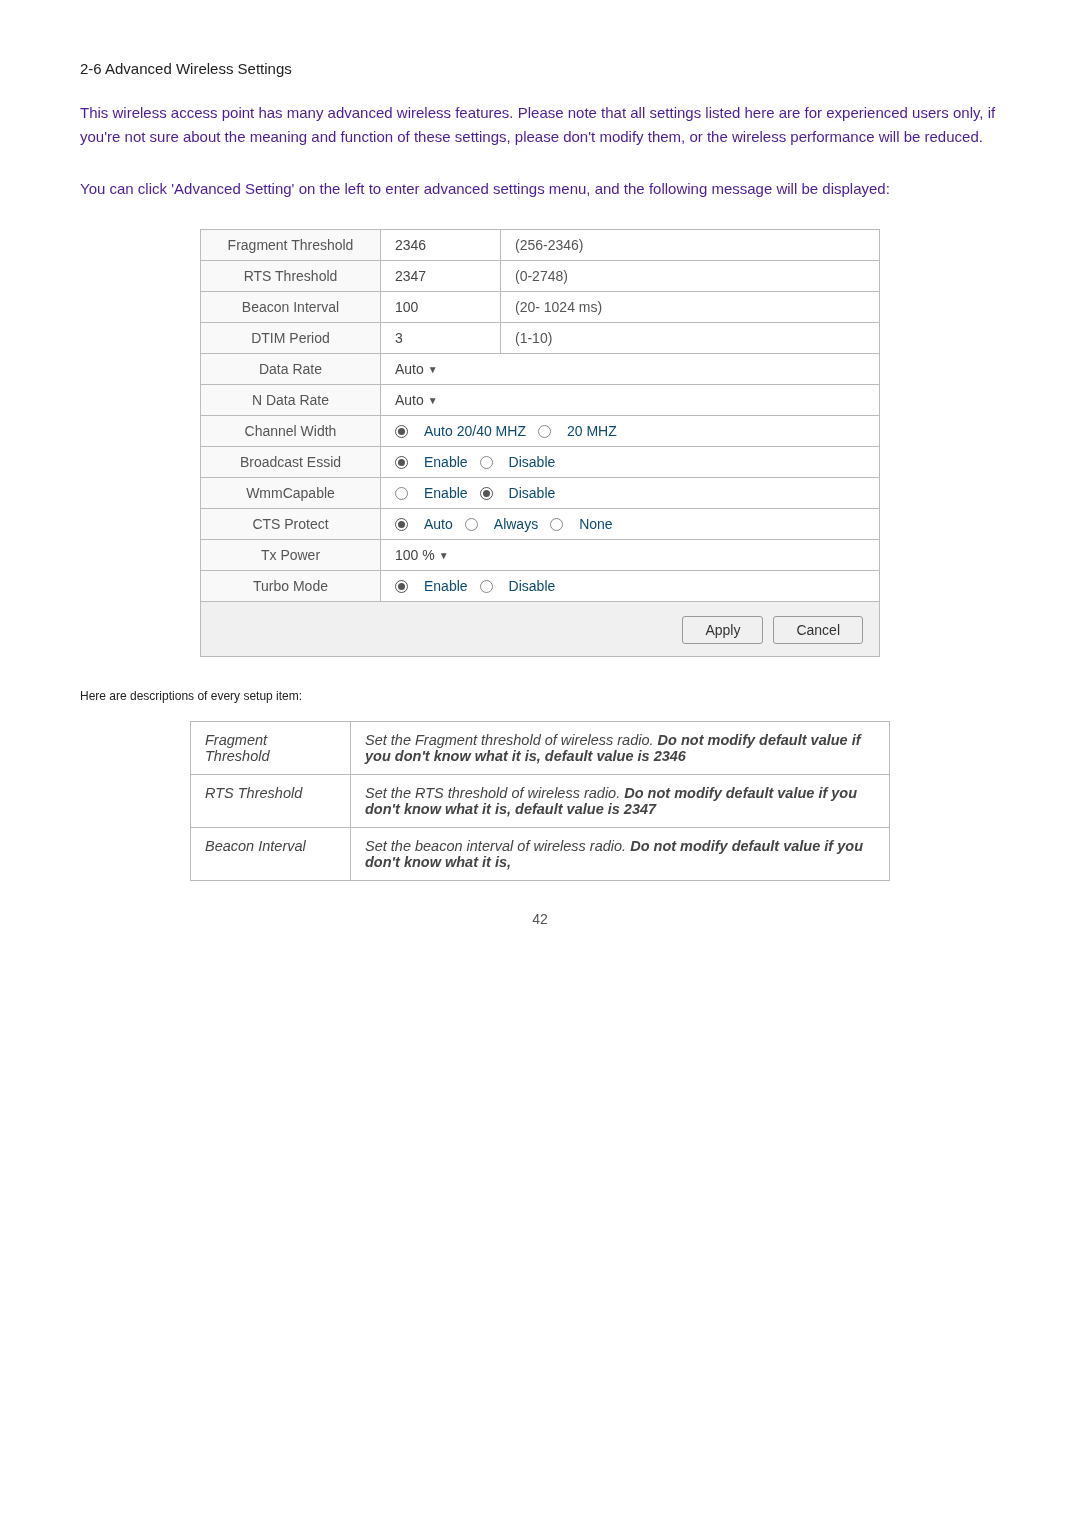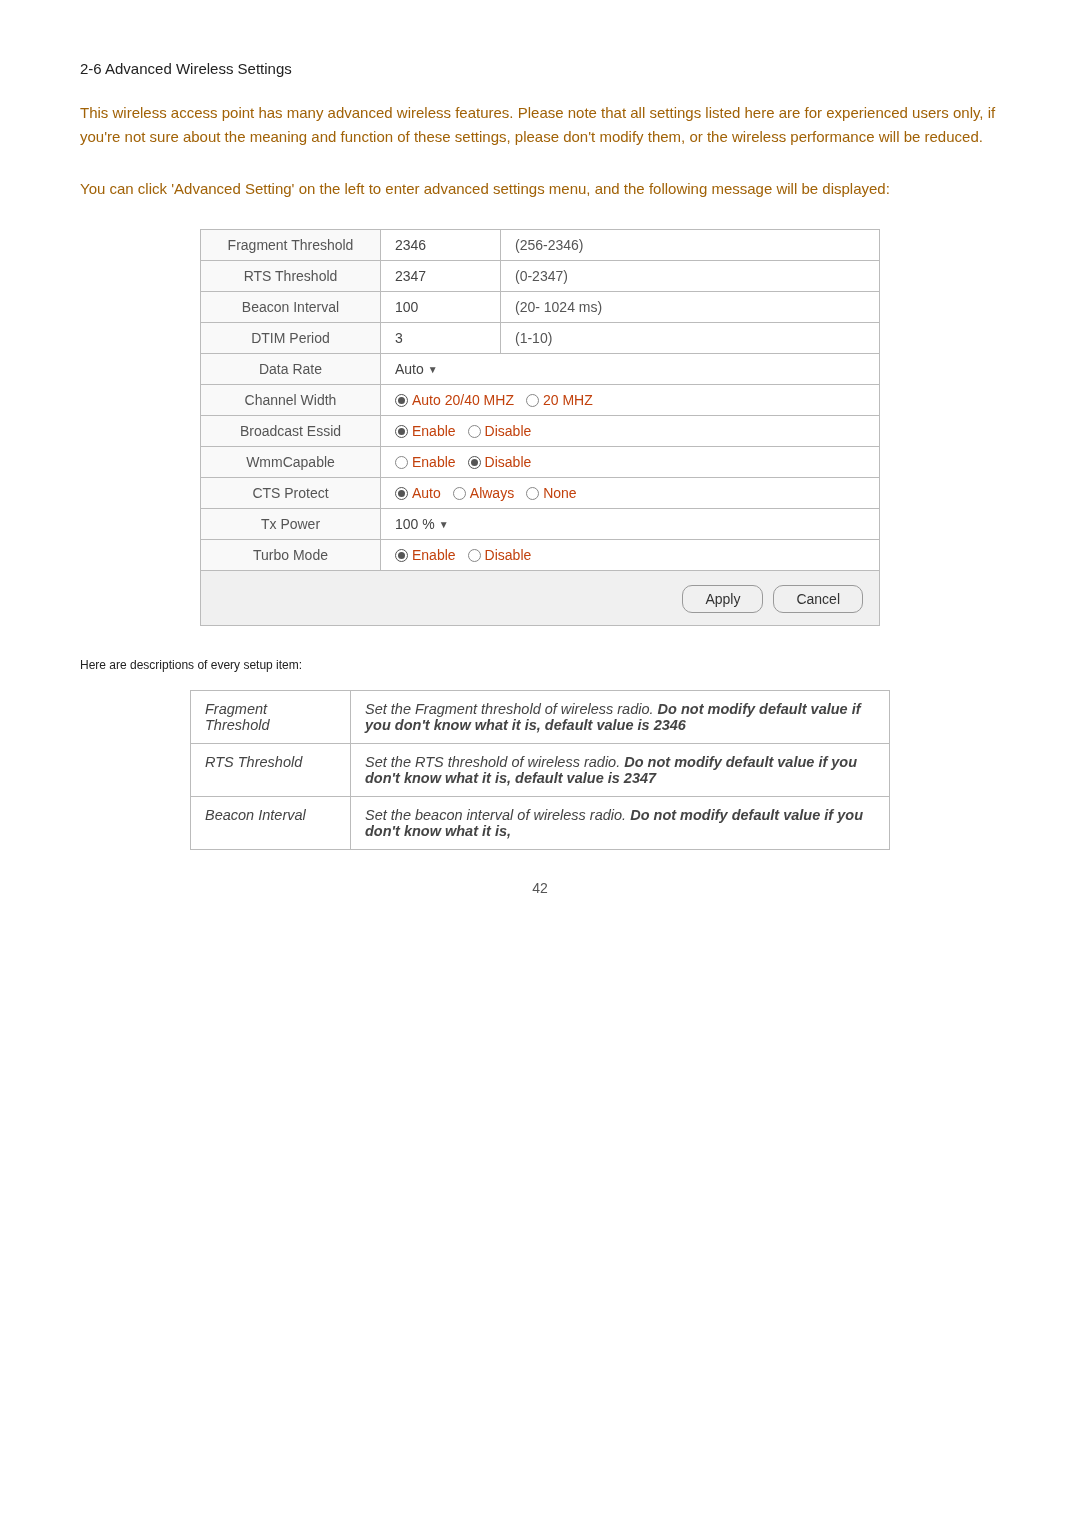--- a/index.html
+++ b/index.html
@@ -15,21 +15,21 @@
     .section-title {
       font-size: 15px;
       font-weight: normal;
       margin-bottom: 24px;
       color: #222;
     }
     .intro-text {
       font-size: 15px;
       line-height: 1.6;
       margin-bottom: 28px;
-      color: #a16207;
+      color: #4c1d95;
     }
     .settings-table {
       border-collapse: collapse;
       width: 680px;
       margin: 0 auto 32px auto;
       border: 1px solid #bbb;
     }
     .settings-table td {
       border: 1px solid #bbb;
       padding: 7px 14px;
@@ -50,23 +50,23 @@
       color: #555;
     }
     .radio-group {
       display: flex;
       align-items: center;
       gap: 12px;
     }
     .radio-item {
       display: flex;
       align-items: center;
-      gap: 4px;
-      font-size: 14px;
-      color: #c2410c;
+      gap: 16px;
+      font-size: 14px;
+      color: #0c4a6e;
     }
     .radio-circle {
       width: 13px;
       height: 13px;
       border-radius: 50%;
       border: 1.5px solid #888;
       display: inline-flex;
       align-items: center;
       justify-content: center;
       background: #fff;
@@ -97,21 +97,21 @@
       display: flex;
       justify-content: flex-end;
       gap: 10px;
       padding: 8px 6px 6px 6px;
     }
     .btn {
       padding: 5px 22px;
       font-size: 14px;
       border: 1px solid #999;
       background: #f0f0f0;
-      border-radius: 10px;
+      border-radius: 3px;
       cursor: pointer;
       color: #333;
     }
     .descriptions-text {
       font-size: 12px;
       margin-bottom: 18px;
       color: #222;
     }
     .desc-table {
       border-collapse: collapse;
@@ -158,34 +158,41 @@
 <table class="settings-table">
   <tbody id="settings-tbody">
       <tr>
         <td>Fragment Threshold</td>
         <td>2346</td>
         <td>(256-2346)</td>
       </tr>
       <tr>
         <td>RTS Threshold</td>
         <td>2347</td>
-        <td>(0-2347)</td>
+        <td>(0-2748)</td>
       </tr>
       <tr>
         <td>Beacon Interval</td>
         <td>100</td>
         <td>(20- 1024 ms)</td>
       </tr>
       <tr>
         <td>DTIM Period</td>
         <td>3</td>
         <td>(1-10)</td>
       </tr>
       <tr>
         <td>Data Rate</td>
+        <td colspan="2"><span class="dropdown-inline">
+            <span>Auto</span> 
+            <span class="dropdown-arrow">▼</span>
+          </span></td>
+      </tr>
+      <tr>
+        <td>N Data Rate</td>
         <td colspan="2"><span class="dropdown-inline">
             <span>Auto</span> 
             <span class="dropdown-arrow">▼</span>
           </span></td>
       </tr>
       <tr>
         <td>Channel Width</td>
         <td colspan="2">
           <div class="radio-group">
             <div class="radio-item">

